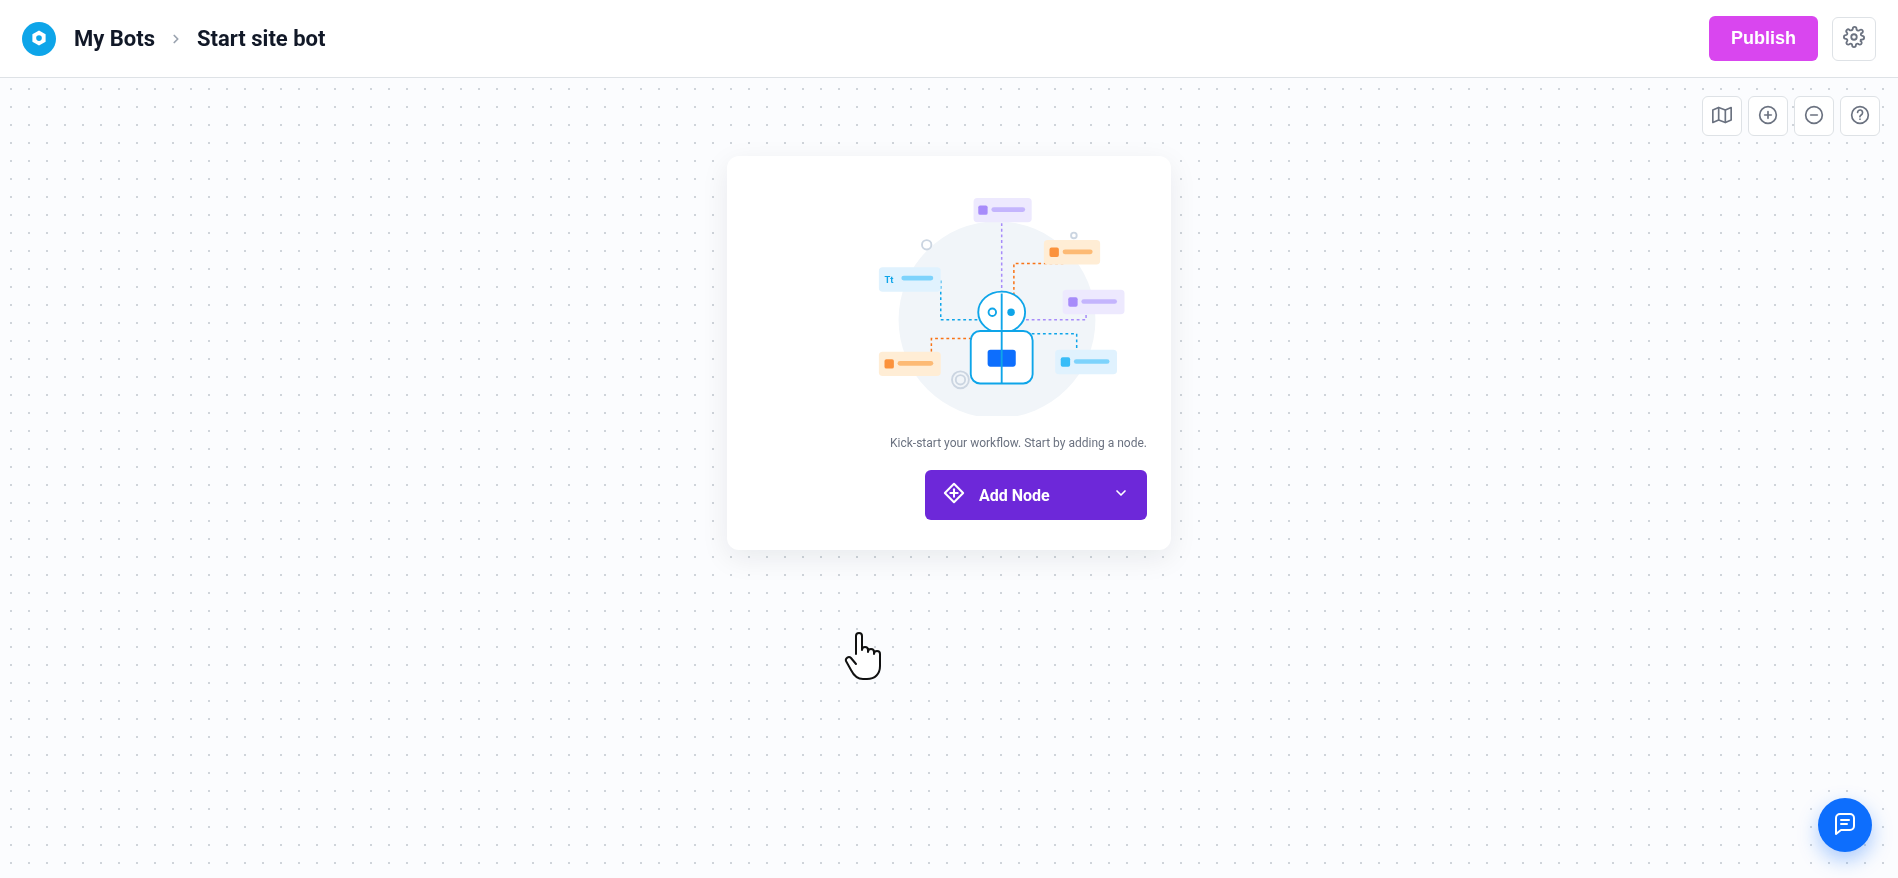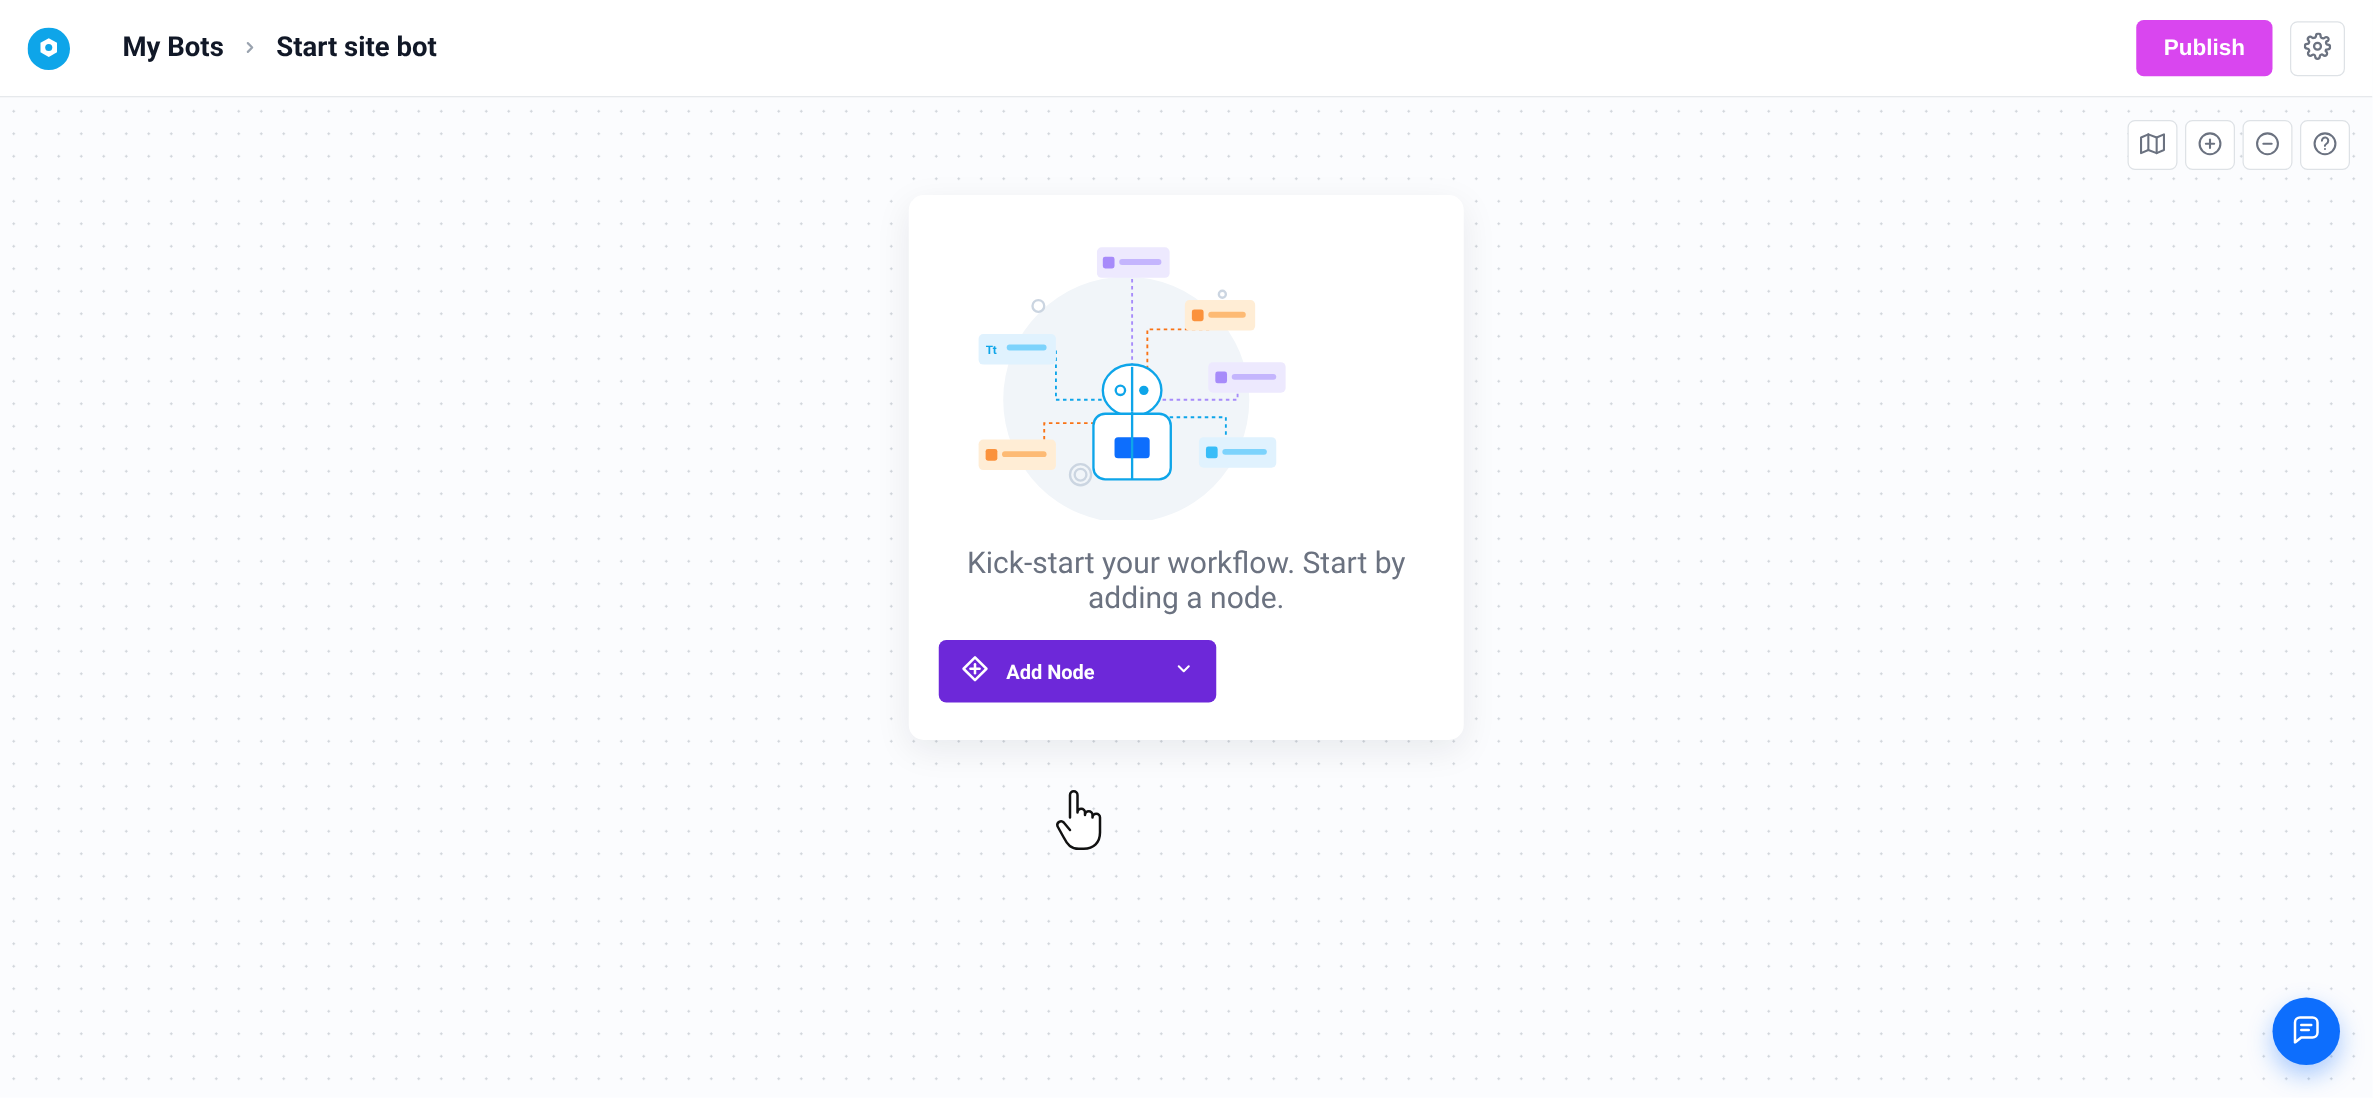--- a/index.html
+++ b/index.html
@@ -45,21 +45,21 @@
   }
   .logo {
     width: 34px; height: 34px;
     display:flex; align-items:center; justify-content:center;
   }
   .breadcrumb {
     display:flex; align-items:center; gap: 12px;
     font-size: 22px;
     font-weight: 700;
     color: #111827;
-    margin-left: 28px;
+    margin-left: 4px;
   }
   .breadcrumb a { color: #111827; text-decoration: none; }
   .breadcrumb .chev { color: #9aa3af; margin: 0 2px; }
   .header-spacer { flex:1; }
   .btn {
     border: 0; cursor: pointer; font-weight: 700; font-size: 18px;
     border-radius: 6px; padding: 12px 22px;
   }
   .btn-publish { background:#d946ef; color:#fff; }
   .btn-icon {
@@ -94,28 +94,28 @@
   
   .empty-card {
     position:absolute;
     top: 78px; 
     left: 50%; transform: translateX(-50%);
     width: 444px;
     background:#fff;
     border-radius: 12px;
     box-shadow: 0 8px 28px rgba(16,24,40,0.08);
     padding: 30px 24px 30px;
-    display:flex; flex-direction:column; align-items:flex-start; gap: 20px;
+    display:flex; flex-direction:column; align-items:flex-end; gap: 20px;
   }
   .empty-illustration {
     width: 300px;
     height: 230px;
     display:flex; align-items:center; justify-content:center;
   }
-  .empty-text { color:#6b7280; font-size: 24px; text-align:center; }
+  .empty-text { color:#6b7280; font-size: 12px; text-align:center; }
   .add-node-btn {
     display:flex; align-items:center; gap: 14px;
     background:#6d28d9; color:#fff; border-radius:6px;
     padding: 12px 18px; cursor:pointer;
     width: 222px; justify-content: flex-start;
   }
   .add-node-btn .label { flex:1; font-weight:700; font-size: 16px; }
   .add-node-btn .chev { margin-left:auto; }
 
   

